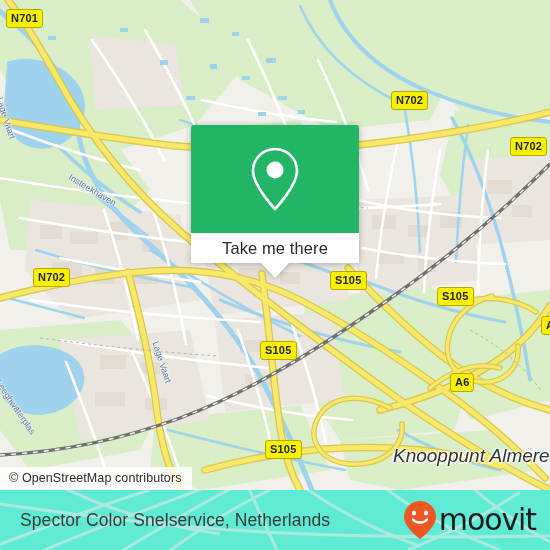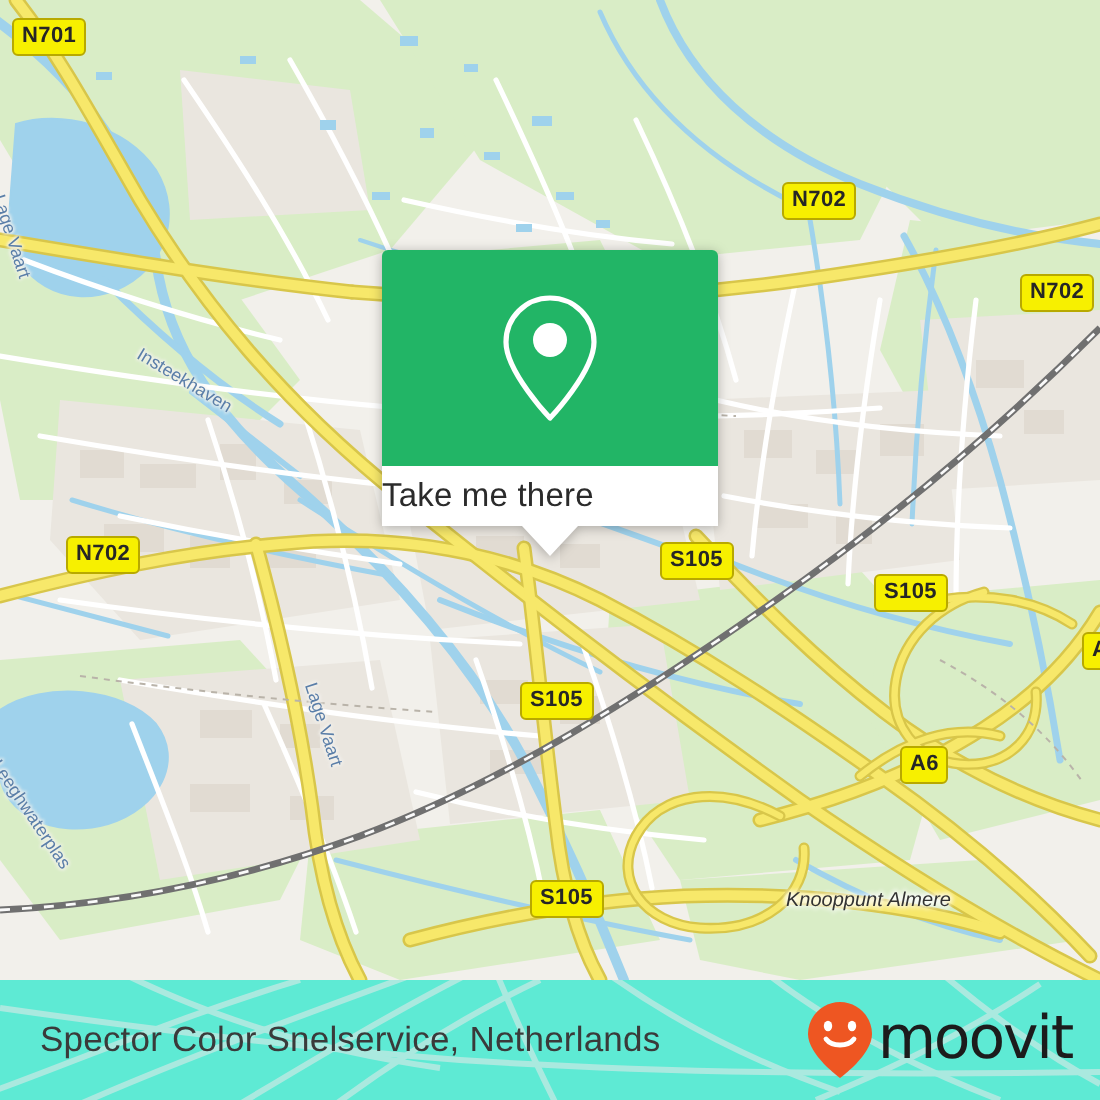--- a/index.html
+++ b/index.html
@@ -41,21 +41,21 @@
     color: #3b3b3b;
     font-size: 9px;
     white-space: nowrap;
     font-family: "Liberation Sans", sans-serif;
     text-shadow:
       1px 0 1.5px #f3f2ee, -1px 0 1.5px #f3f2ee,
       0 1px 1.5px #f3f2ee, 0 -1px 1.5px #f3f2ee;
   }
   .maplabel.water { color: #5a7ea8; }
   .maplabel.place {
-    font-style: italic; font-size: 10px; color: #333;
+    font-style: italic; font-size: 19px; color: #333;
     text-shadow:
       1.5px 0 2px #ffffff, -1.5px 0 2px #ffffff,
       0 1.5px 2px #ffffff, 0 -1.5px 2px #ffffff;
   }
 
   
   #attribution {
     position: absolute; left: 0; bottom: 0;
     background: rgba(255,255,255,0.80);
     color: #2b2b2b;
@@ -73,21 +73,21 @@
   }
   #callout-top {
     height: 108px;
     background: #22b566;
     border-radius: 3px 3px 0 0;
     display: flex; align-items: center; justify-content: center;
   }
   #callout-bottom {
     height: 30px;
     background: #ffffff;
-    display: flex; align-items: center; 
+    display: flex; align-items: center; justify-content: center;
     position: relative;
   }
   #callout-label {
     color: #2b2b2b;
     font-size: 16.5px;
     letter-spacing: .1px;
     font-family: "Liberation Sans", sans-serif;
   }
   #callout-tail {
     position: absolute;
@@ -351,20 +351,21 @@
                    C 27 63 49 40 49 25 C 49 12.8 39.2 3 27 3 Z" fill="none" stroke="#ffffff" stroke-width="2.6" stroke-linejoin="round"></path>
           <circle cx="27" cy="24" r="8.5" fill="#ffffff"></circle>
         </svg>
       </div>
       <div id="callout-bottom">
         <span id="callout-label">Take me there</span>
         <span id="callout-tail"></span>
       </div>
     </div>
 
+    <div id="attribution">© OpenStreetMap contributors</div>
   </div>
 
   <div id="footer">
     <svg id="footer-watermark" width="550" height="60" viewBox="0 0 550 60">
       <g stroke="#e9e9e9" fill="none" stroke-width="3">
         <path d="M -10 58 C 40 40, 90 18, 150 0"></path>
         <path d="M 40 62 C 90 40, 150 18, 210 -4"></path>
         <path d="M 120 62 C 160 38, 200 14, 240 -6"></path>
         <path d="M 0 14 C 70 24, 150 34, 230 40 C 320 46, 420 48, 550 46"></path>
         <path d="M 60 -4 C 100 16, 150 34, 220 44"></path>

